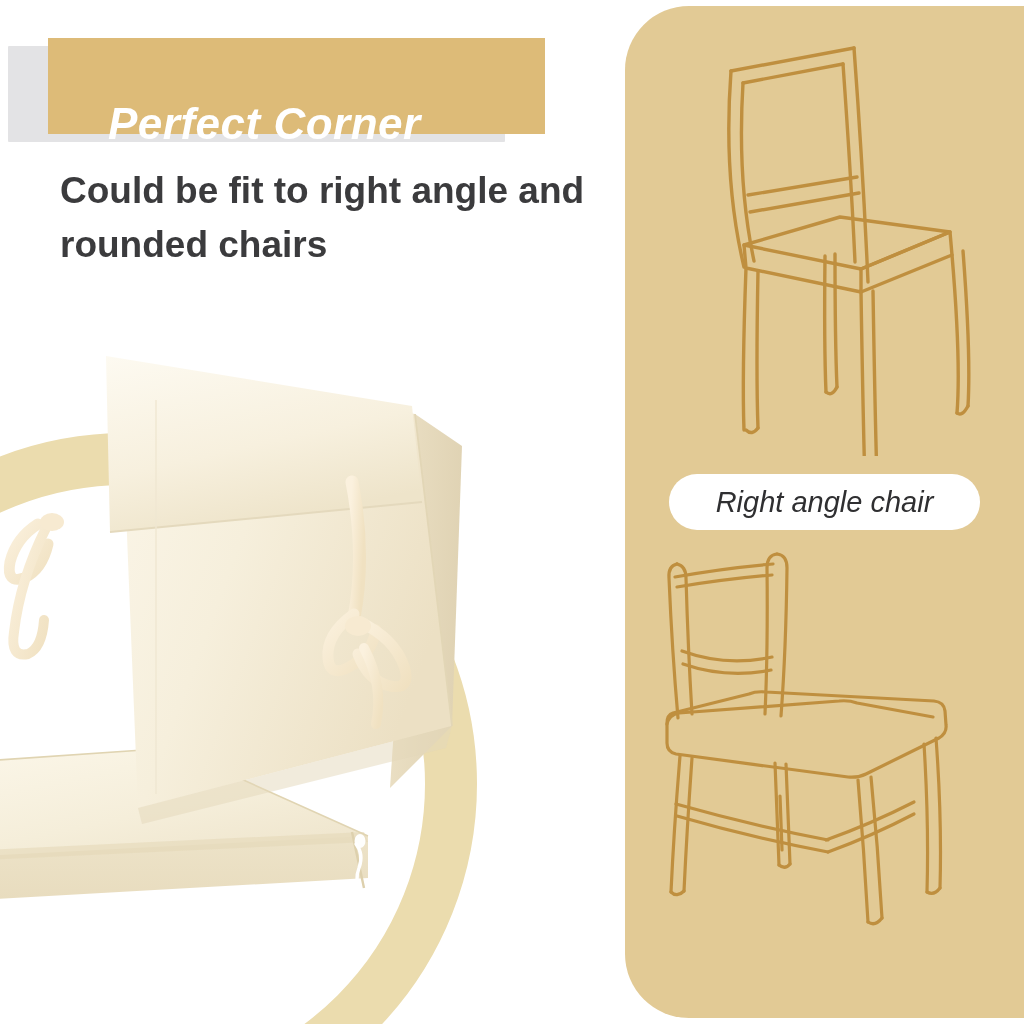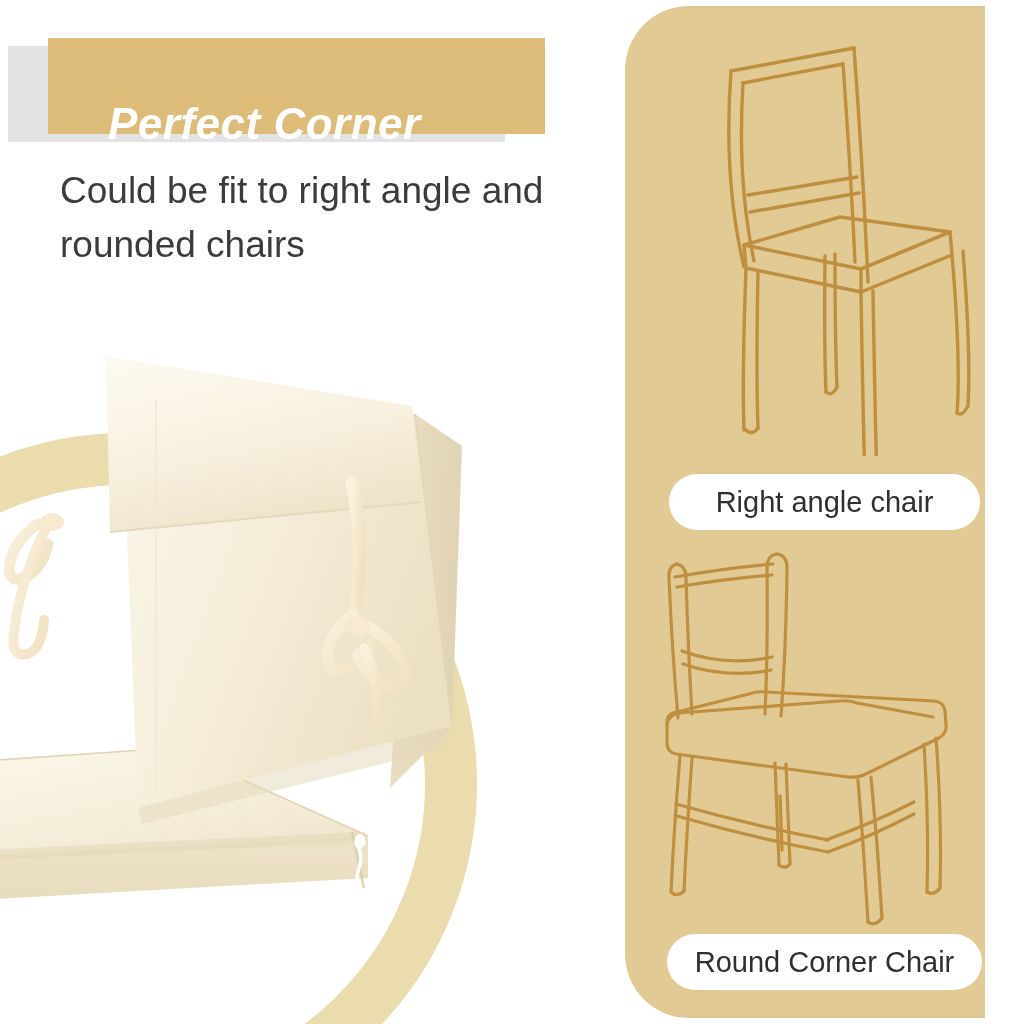--- a/index.html
+++ b/index.html
@@ -56,21 +56,21 @@
 
   
   #subtitle {
     position: absolute;
     left: 60px;
     top: 164px;
     width: 560px;
     font-size: 37px;
     line-height: 54px;
     color: #3b3b3d;
-    font-weight: 400;
+    font-weight: 700;
   }
 
   
   #deco-ring {
     position: absolute;
     left: -244px;
     top: 414px;
     width: 740px;
     height: 740px;
     pointer-events: none;
@@ -84,24 +84,25 @@
     width: 540px;
     height: 660px;
     pointer-events: none;
   }
 
   
   #right-panel {
     position: absolute;
     left: 625px;
     top: 6px;
-    width: 360px;
+    width: 399px;
     height: 1012px;
     background: #e2ca95;
     border-radius: 64px 0 0 64px;
+    font-style: italic;
   }
 
   .chair-figure {
     position: absolute;
     left: 0;
     width: 399px;
   }
   #chair-right-angle { top: 14px; height: 436px; }
   #chair-round      { top: 528px; height: 400px; }
 
@@ -289,18 +290,15 @@
       <path d="M311 204 q6 80 4 150"></path>
       <path d="M302 358 q7 4 13 -4"></path>
 
       <path d="M51 270 q78 22 152 36"></path>
       <path d="M52 282 q76 22 151 36"></path>
       <path d="M203 318 q44 -16 86 -38"></path>
       <path d="M201 306 q45 -16 88 -38"></path>
       <path d="M155 262 q1 28 2 54"></path>
     </svg>
 
-    <div class="pill-badge" id="badge-round-corner">
-      <span>Round Corner Chair</span>
-    </div>
 
   </div>
 </div>
 
 </body></html>

